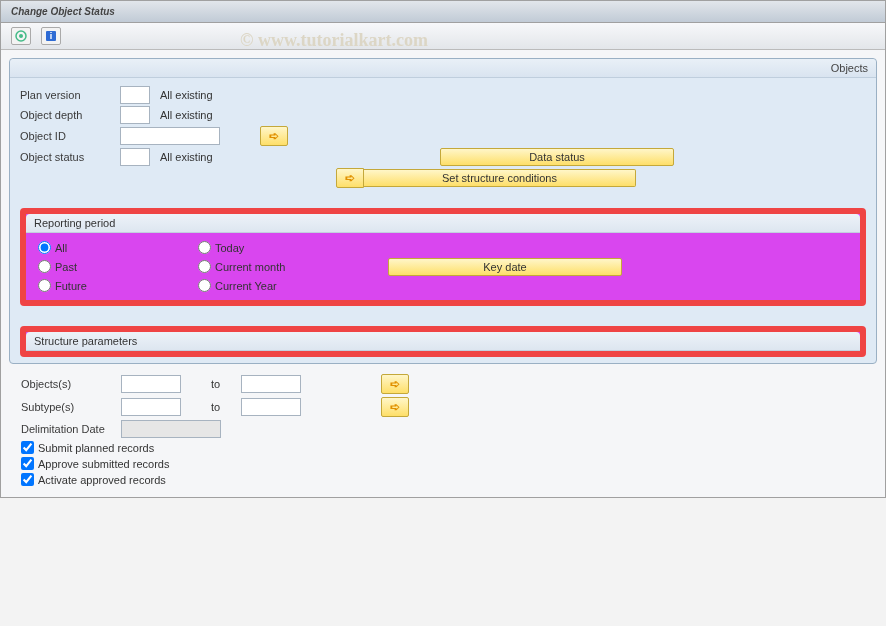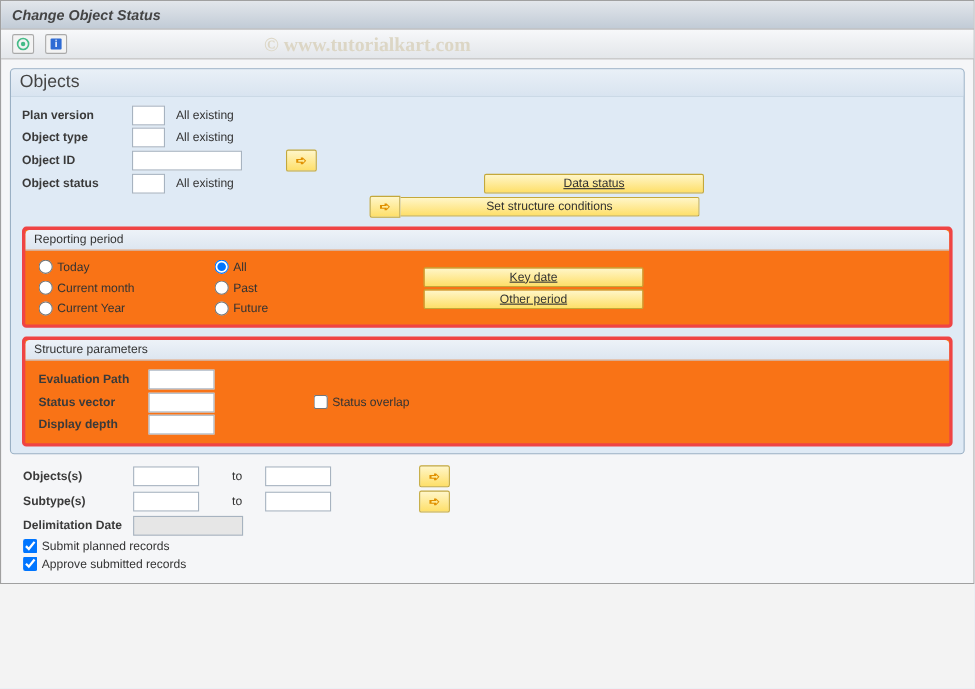--- a/index.html
+++ b/index.html
@@ -14,21 +14,21 @@
   .outer {
     border: 1px solid #a0a0a0;
     width: 886px;
     background: #f5f6f8;
   }
   .header {
     background: linear-gradient(#e2e6eb, #c1cbd6);
     padding: 5px 10px;
     font-weight: bold;
     font-style: italic;
-    font-size: 13px;
+    font-size: 10px;
     color: #444;
     border-bottom: 1px solid #a0a0a0;
   }
   .watermark {
     position: absolute;
     top: 30px; left: 240px;
     color: #dcd6c5;
     font-size: 18px;
     font-family: Georgia, serif;
     font-weight: bold;
@@ -52,36 +52,36 @@
   .content {
     padding: 8px;
   }
   .groupbox {
     border: 1px solid #9ab0c4;
     border-radius: 4px;
     background: #dfeaf5;
     margin-bottom: 10px;
   }
   .groupbox-title {
-    font-size: 16px;
+    font-size: 11px;
     color: #444;
     padding: 3px 8px;
     border-bottom: 1px solid #bfcedd;
     background: linear-gradient(#e9f0f7,#d9e4f0);
     border-radius: 4px 4px 0 0;
+    text-align: right;
   }
   .groupbox-body { padding: 6px 10px; position: relative; }
   .row {
     display: flex; align-items: center;
     margin: 2px 0;
   }
   .label {
     width: 100px;
     color: #3a3a3a;
-    font-weight: bold;
   }
   .tiny-input {
     width: 30px; height: 18px;
     border: 1px solid #a7b3c0;
     background: #fff;
     margin-right: 6px;
   }
   .med-input {
     width: 100px; height: 18px;
     border: 1px solid #a7b3c0;
@@ -96,33 +96,33 @@
   .yellow-btn {
     background: linear-gradient(#fff6c8,#fedf69);
     border: 1px solid #c4a83a;
     border-radius: 2px;
     padding: 2px 0;
     text-align: center;
     font-size: 11px;
     color: #333;
     cursor: pointer;
   }
-  .yellow-btn.wide { width: 200px; text-decoration: underline; }
+  .yellow-btn.wide { width: 234px; }
   .yellow-btn.icon-only {
     width: 28px; height: 20px;
     display: flex; align-items: center; justify-content: center;
   }
   .arrow-icon {
     color: #e09000; font-size: 12px; font-weight: bold;
   }
   .inner-group {
-    border: 3px solid #ef4444;
+    border: 6px solid #ef4444;
     border-radius: 4px;
-    background: #f97316;
-    margin-top: 8px;
+    background: #d946ef;
+    margin-top: 20px;
   }
   .inner-title {
     padding: 3px 8px;
     background: linear-gradient(#edf2f8,#dde6f0);
     border-bottom: 1px solid #c3d0de;
     border-radius: 4px 4px 0 0;
   }
   .radios {
     display: flex;
     padding: 8px 12px;
@@ -161,21 +161,21 @@
   <div class="content">
     <div class="groupbox">
       <div class="groupbox-title">Objects</div>
       <div class="groupbox-body">
         <div class="row">
           <span class="label">Plan version</span>
           <input class="tiny-input" style="">
           <span class="after-text">All existing</span>
         </div>
         <div class="row">
-          <span class="label">Object type</span>
+          <span class="label">Object depth</span>
           <input class="tiny-input" style="">
           <span class="after-text">All existing</span>
         </div>
         <div class="row">
           <span class="label">Object ID</span>
           <input class="med-input" style="">
           <span style="width:40px"></span>
           <div class="yellow-btn icon-only">
               <span class="arrow-icon">➪</span>
             </div>
@@ -195,74 +195,54 @@
               </div>
             <div class="yellow-btn" style="width:272px; border-left:0; border-radius:0 2px 2px 0;text-align:center;">Set structure conditions</div>
           </div>
         </div>
 
         <div class="inner-group">
           <div class="inner-title">Reporting period</div>
           <div class="radios">
             <div class="radio-col">
               <label class="radio-item">
-                  <input type="radio" name="rp" style="">
-                  <span>Today</span>
-                </label>
-              <label class="radio-item">
-                  <input type="radio" name="rp" style="">
-                  <span>Current month</span>
-                </label>
-              <label class="radio-item">
-                  <input type="radio" name="rp" style="">
-                  <span>Current Year</span>
-                </label>
-            </div>
-            <div class="radio-col">
-              <label class="radio-item">
                   <input type="radio" name="rp" checked="" style="">
                   <span>All</span>
                 </label>
               <label class="radio-item">
                   <input type="radio" name="rp" style="">
                   <span>Past</span>
                 </label>
               <label class="radio-item">
                   <input type="radio" name="rp" style="">
                   <span>Future</span>
                 </label>
             </div>
+            <div class="radio-col">
+              <label class="radio-item">
+                  <input type="radio" name="rp" style="">
+                  <span>Today</span>
+                </label>
+              <label class="radio-item">
+                  <input type="radio" name="rp" style="">
+                  <span>Current month</span>
+                </label>
+              <label class="radio-item">
+                  <input type="radio" name="rp" style="">
+                  <span>Current Year</span>
+                </label>
+            </div>
             <div style="margin-left:30px; display:flex; flex-direction:column; gap:2px; justify-content:center;">
               <div class="yellow-btn wide">Key date</div>
-              <div class="yellow-btn wide">Other period</div>
             </div>
           </div>
         </div>
 
         <div class="inner-group">
           <div class="inner-title">Structure parameters</div>
-          <div style="padding:6px 12px;">
-            <div class="row">
-              <span class="label">Evaluation Path</span>
-              <input class="mini-input" style="">
-            </div>
-            <div class="row">
-              <span class="label">Status vector</span>
-              <input class="mini-input" style="">
-              <span style="width:90px;"></span>
-              <label class="chk-row">
-                  <input type="checkbox" style="">
-                  <span>Status overlap</span>
-                </label>
-            </div>
-            <div class="row">
-              <span class="label">Display depth</span>
-              <input class="mini-input" style="">
-            </div>
-          </div>
         </div>
 
       </div>
     </div>
 
     <div class="bottom-rows">
       <div class="row">
         <span class="label">Objects(s)</span>
         <input class="mini-input" style="">
         <span class="to-label">to</span>
@@ -287,15 +267,19 @@
         <input class="med-input" style="background: rgb(230, 230, 230);" readonly="">
       </div>
       <label class="chk-row">
           <input type="checkbox" id="cb2" checked="" style="">
           <span>Submit planned records</span>
         </label>
       <label class="chk-row">
           <input type="checkbox" id="cb3" checked="" style="">
           <span>Approve submitted records</span>
         </label>
+      <label class="chk-row">
+          <input type="checkbox" id="cb4" checked="" style="">
+          <span>Activate approved records</span>
+        </label>
     </div>
   </div>
 </div>
 
 </body></html>

